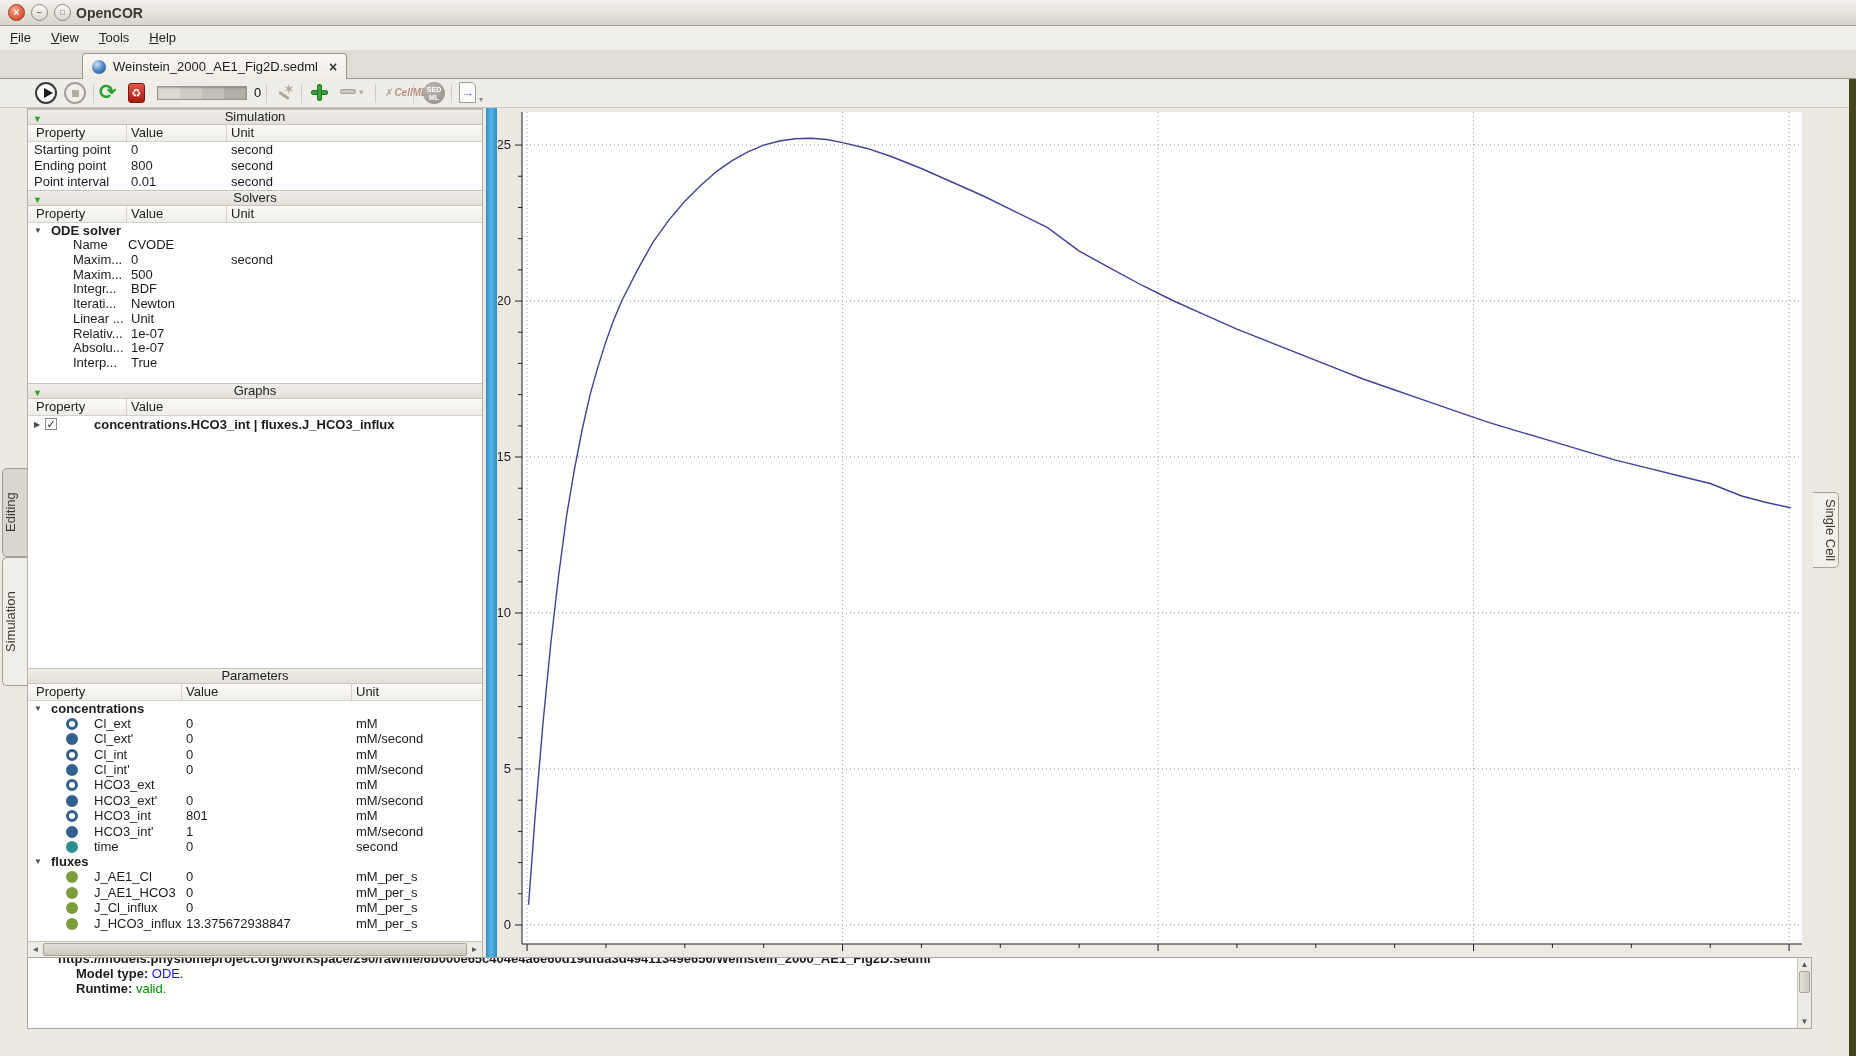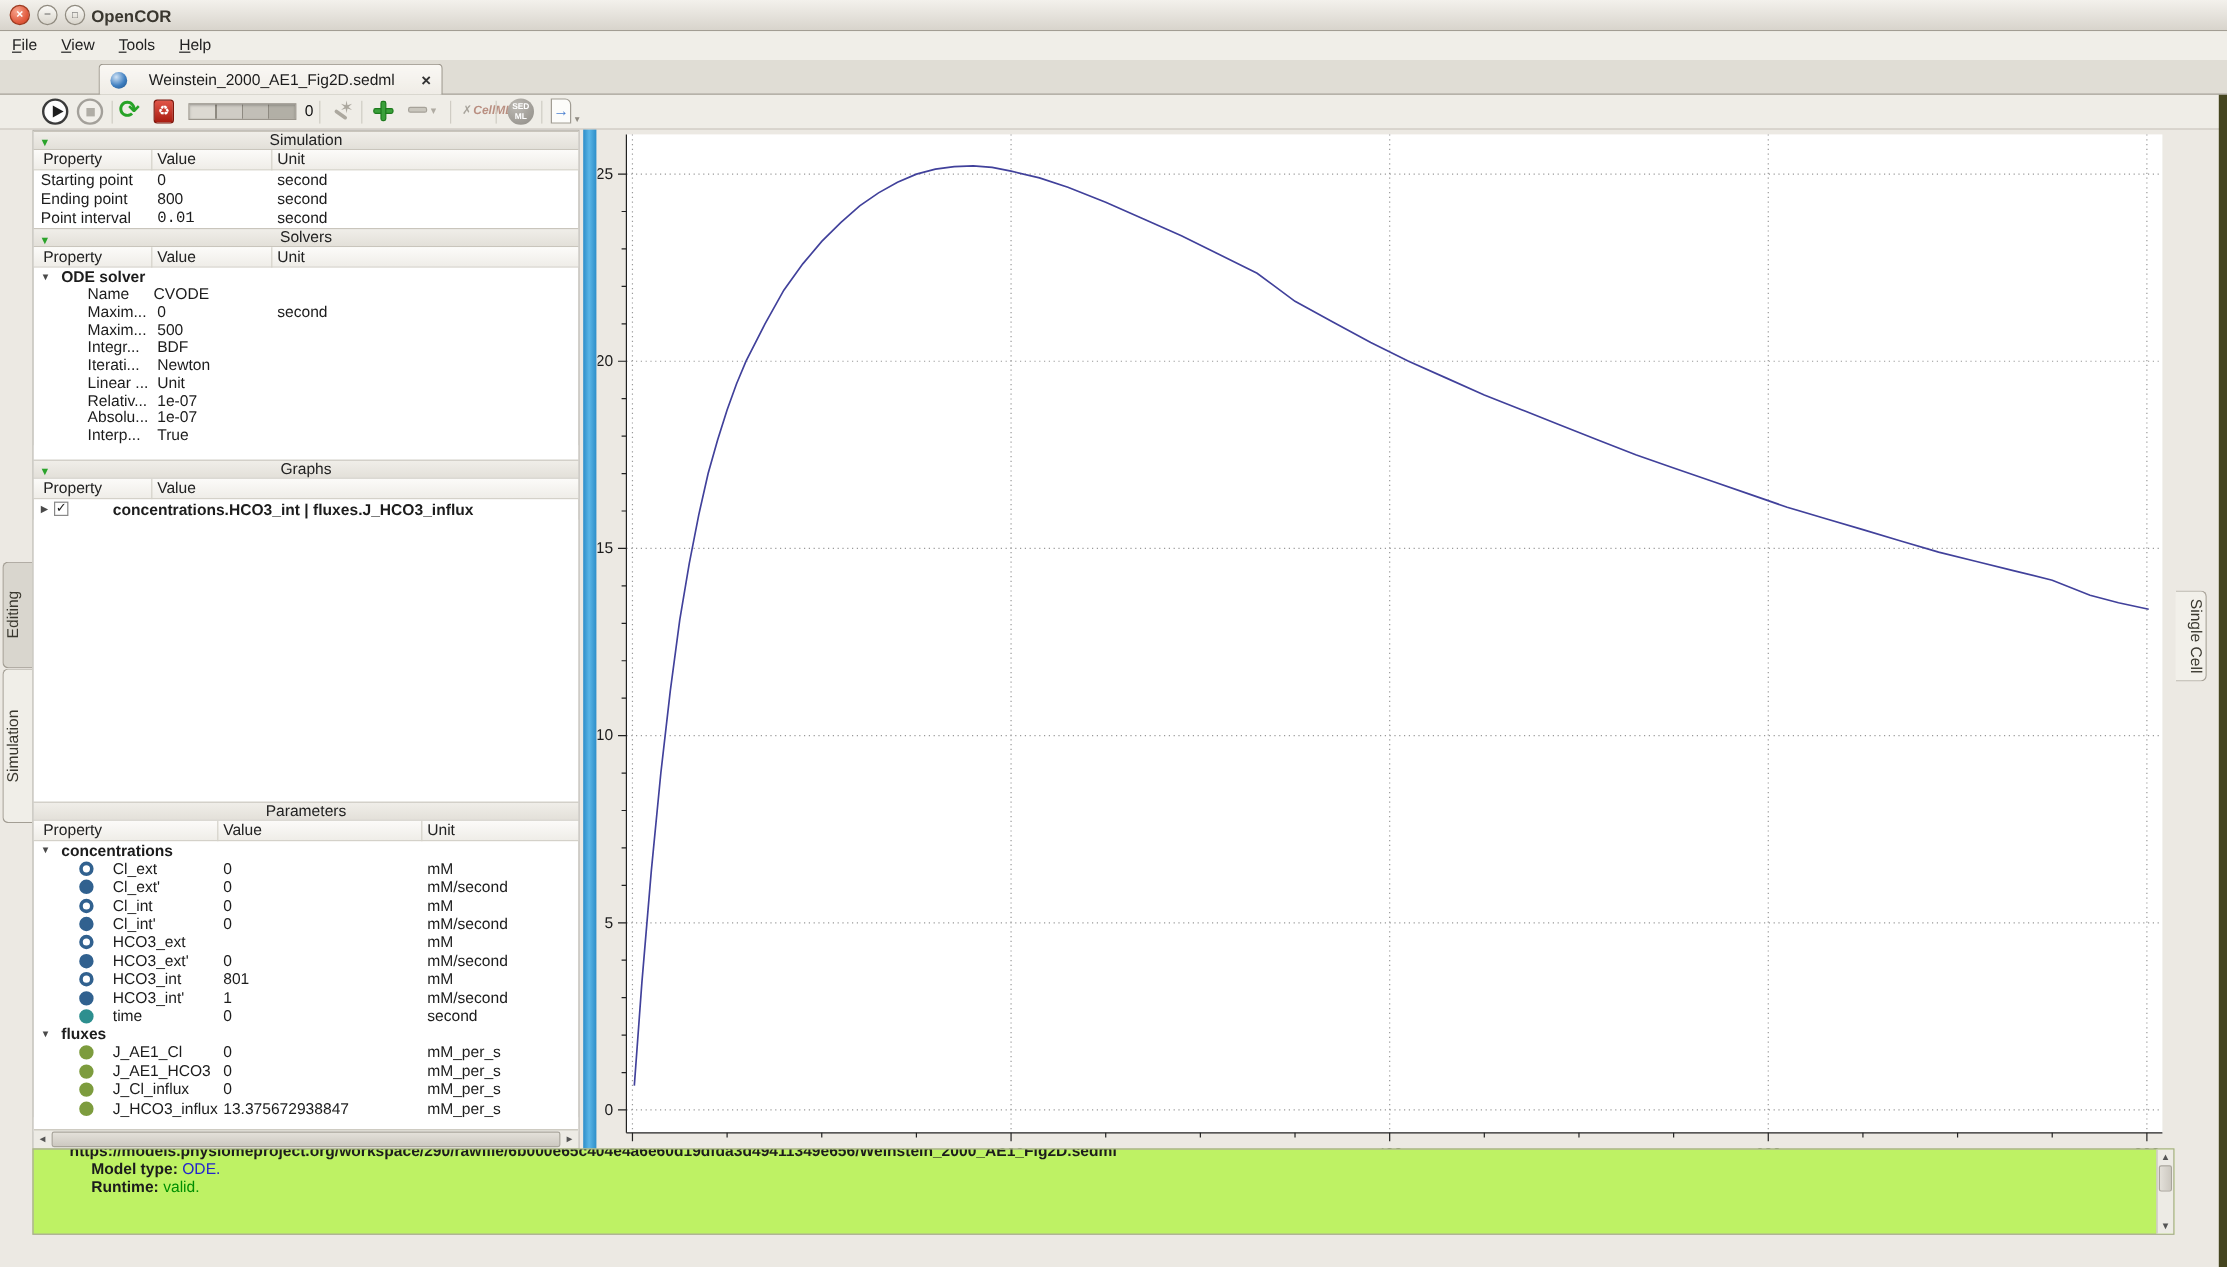--- a/index.html
+++ b/index.html
@@ -12,21 +12,21 @@
 .winbtn{position:absolute;top:4px;width:17px;height:17px;border-radius:50%;text-align:center;font-size:10px;line-height:15px}
 #btn-close{left:8px;background:radial-gradient(circle at 35% 30%,#f7a58e,#E0583B 65%,#c64326);border:1px solid #9c3a20;color:#fff;font-weight:bold}
 #btn-min{left:31px;background:linear-gradient(#fbfaf7,#d9d5cc);border:1px solid #8f8a7f;color:#555}
 #btn-max{left:54px;background:linear-gradient(#fbfaf7,#d9d5cc);border:1px solid #8f8a7f;color:#555;font-size:8px}
 #wtitle{position:absolute;left:76px;top:5px;font-weight:bold;color:#3a372f;font-size:14px}
 
 #menubar{left:0;top:26px;width:1856px;height:24px;background:#F0EEE8}
 .menu-item{display:inline-block;padding:4px 10px 3px 10px;color:#222}
 
 #tabbar{left:0;top:50px;width:1856px;height:29px;background:#E0DDD5;border-bottom:1px solid #9a958b}
-#tab{position:absolute;left:82px;top:3px;height:26px;background:linear-gradient(#FAF8F4,#EFECE6);border:1px solid #9a958b;border-bottom:none;border-radius:4px 4px 0 0;display:inline-flex;align-items:center;padding:0 9px;gap:18px}
+#tab{position:absolute;left:82px;top:3px;height:26px;background:linear-gradient(#FAF8F4,#EFECE6);border:1px solid #9a958b;border-bottom:none;border-radius:4px 4px 0 0;display:inline-flex;align-items:center;padding:0 9px;gap:7px}
 .globe{width:14px;height:14px;border-radius:50%;background:radial-gradient(circle at 35% 30%,#cfe2f5,#3f7fc0 55%,#1c4f86);flex:0 0 auto}
 #tab-x{font-weight:bold;color:#333;font-size:14px;margin-left:4px;cursor:default}
 
 #toolbar{left:0;top:79px;width:1856px;height:29px;background:#EFEDE7;border-bottom:1px solid #cac6bd}
 .tsep{position:absolute;top:5px;width:1px;height:19px;background:#cfccc4}
 .cbtn{position:absolute;top:3px;width:22px;height:22px;border-radius:50%;background:#fdfdfd}
 #tb-run{border:2px solid #3a3a3a}
 #tb-run .tri{position:absolute;left:7px;top:4px;width:0;height:0;border-left:9px solid #1d1d1d;border-top:5px solid transparent;border-bottom:5px solid transparent}
 #tb-stop{border:2px solid #a3a09a;background:#f1efea}
 #tb-stop .sq{position:absolute;left:6px;top:6px;width:7px;height:7px;background:#b0ada6}
@@ -76,21 +76,21 @@
 .hsb .arr{position:absolute;top:0;width:15px;height:15px;color:#555;font-size:8px;text-align:center;line-height:15px}
 .hsb .thumb{position:absolute;left:15px;right:15px;top:1px;height:13px;background:linear-gradient(#e3e0d9,#cdc9c1);border:1px solid #a8a49b;border-radius:2px}
 #status-vsb{position:absolute;left:1797px;top:958px;width:14px;height:70px;background:#EDEBE5;border-left:1px solid #c6c2b9}
 #status-vsb .arr{position:absolute;left:0;width:13px;height:13px;color:#555;font-size:8px;text-align:center;line-height:13px}
 #status-vsb .thumb{position:absolute;left:1px;top:13px;width:11px;height:22px;background:linear-gradient(90deg,#e3e0d9,#cdc9c1);border:1px solid #a8a49b;border-radius:2px}
 
 #gmarker{position:absolute;left:486px;top:108px;width:11px;height:850px;background:linear-gradient(90deg,#2d8ec9,#5ab5e6 45%,#2d8ec9)}
 
 #chart{position:absolute;left:498px;top:108px}
 
-#status{position:absolute;left:27px;top:957px;width:1785px;height:72px;background:#bef264;border:1px solid #aaa69d;overflow:hidden;padding:0 18px 0 30px;line-height:15px}
+#status{position:absolute;left:27px;top:957px;width:1785px;height:72px;background:#ffffff;border:1px solid #aaa69d;overflow:hidden;padding:0 18px 0 30px;line-height:15px}
 #status .url-line{margin-top:-7px;font-weight:bold;white-space:nowrap}
 #status .ind{margin-left:18px}
 .green{color:#009000}
 .blue{color:#2323cc}
 </style>
 </head>
 <body>
 
 <div id="win">
 
@@ -161,21 +161,21 @@
         <span class="pcell" style="left: 103px;">0</span>
         <span class="pcell" style="left: 203px;">second</span>
       </div>
       <div class="prow" style="height: 16px; line-height: 16px;">
         <span class="pcell" style="left: 6px;">Ending point</span>
         <span class="pcell" style="left: 103px;">800</span>
         <span class="pcell" style="left: 203px;">second</span>
       </div>
       <div class="prow" style="height: 16px; line-height: 16px;">
         <span class="pcell" style="left: 6px;">Point interval</span>
-        <span class="pcell" style="left: 103px; font-family: Liberation Mono, monospace;">0.01</span>
+        <span class="pcell" style="left: 103px;">0.01</span>
         <span class="pcell" style="left: 203px;">second</span>
       </div>
       <div class="sec-h"><span class="garrow">▼</span><span>Solvers</span></div>
       <div class="cols">
         <span style="left: 4px;">Property</span>
         <span style="left: 98px; border-left: 1px solid rgb(212, 209, 201);">Value</span>
         <span style="left: 198px; border-left: 1px solid rgb(212, 209, 201);">Unit</span>
       </div>
       <div class="prow" style="height: 15px; line-height: 15px;">
         <span class="pcell tri-dark" style="left: 6px;">▼</span>

